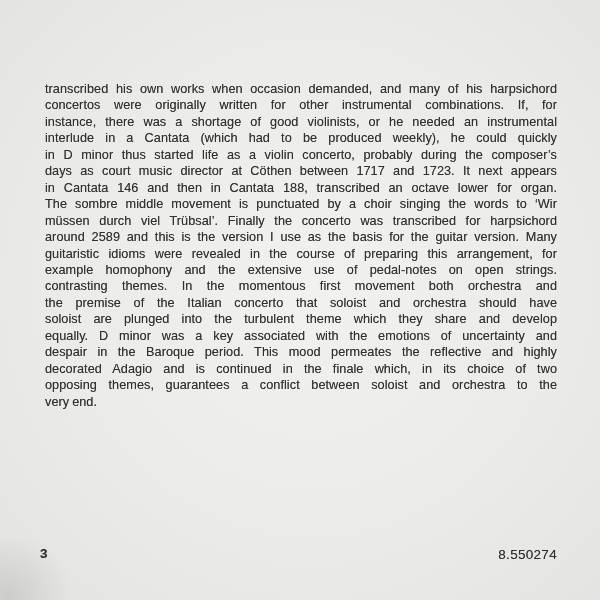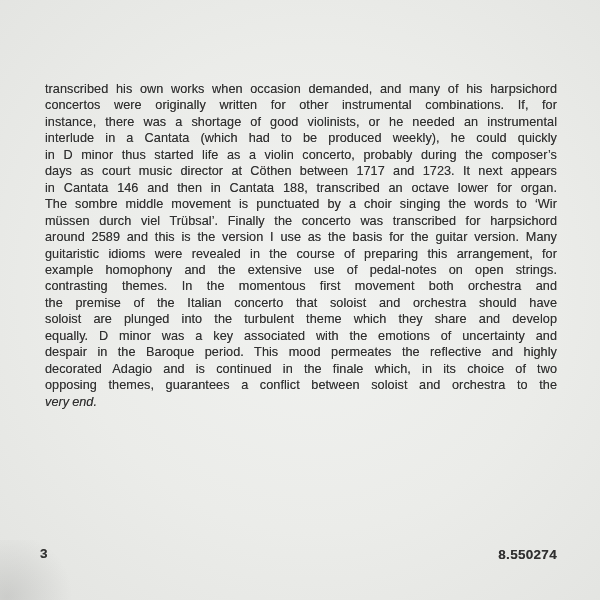--- a/index.html
+++ b/index.html
@@ -30,36 +30,35 @@
     letter-spacing: 0.05px;
     text-shadow: 0 0 0.5px rgba(45,45,45,0.55);
     margin-top: 44px;
   }
   .text-line {
     text-align: justify;
     text-align-last: justify;
   }
   .text-line:last-child {
     text-align-last: left;
-    font-style: italic;
   }
   .page-number {
     position: absolute;
     left: 40px;
     top: 546px;
     font-size: 13.5px;
     font-weight: bold;
     text-shadow: 0 0 0.5px rgba(45,45,45,0.55);
   }
   .catalog-number {
     position: absolute;
     right: 43px;
     top: 547px;
     font-size: 13.5px;
-    font-weight: bold;
+    font-weight: normal;
     letter-spacing: 0.3px;
     text-shadow: 0 0 0.5px rgba(45,45,45,0.55);
   }
 </style>
 </head>
 <body>
 
 <div class="page">
 
   <div class="body-text">

